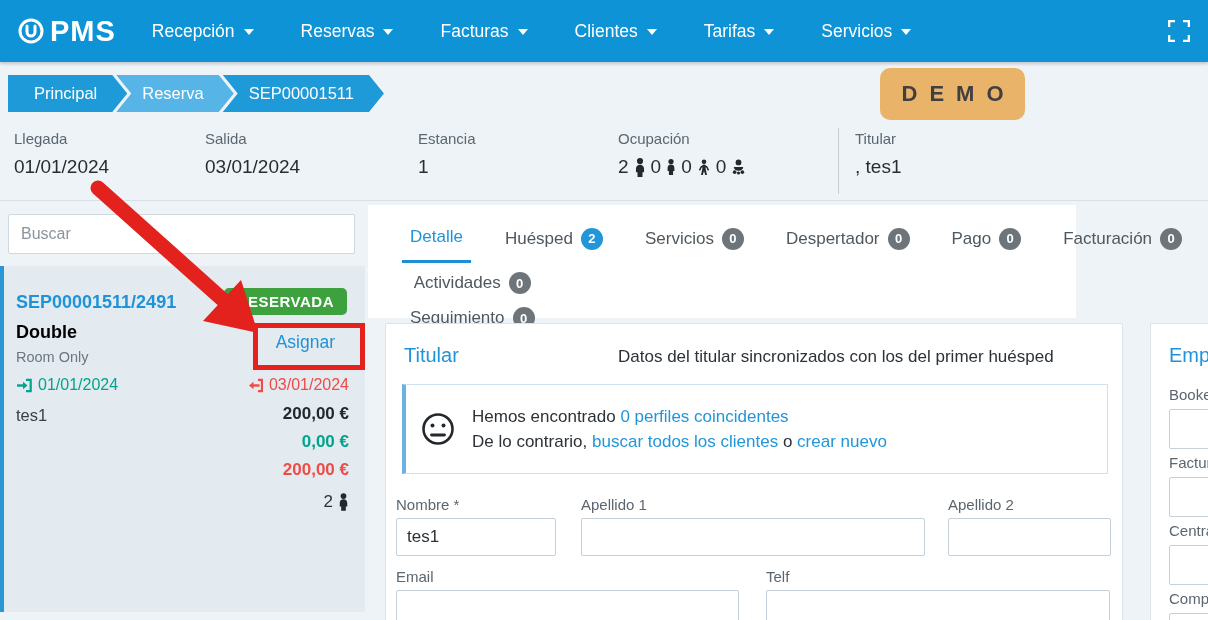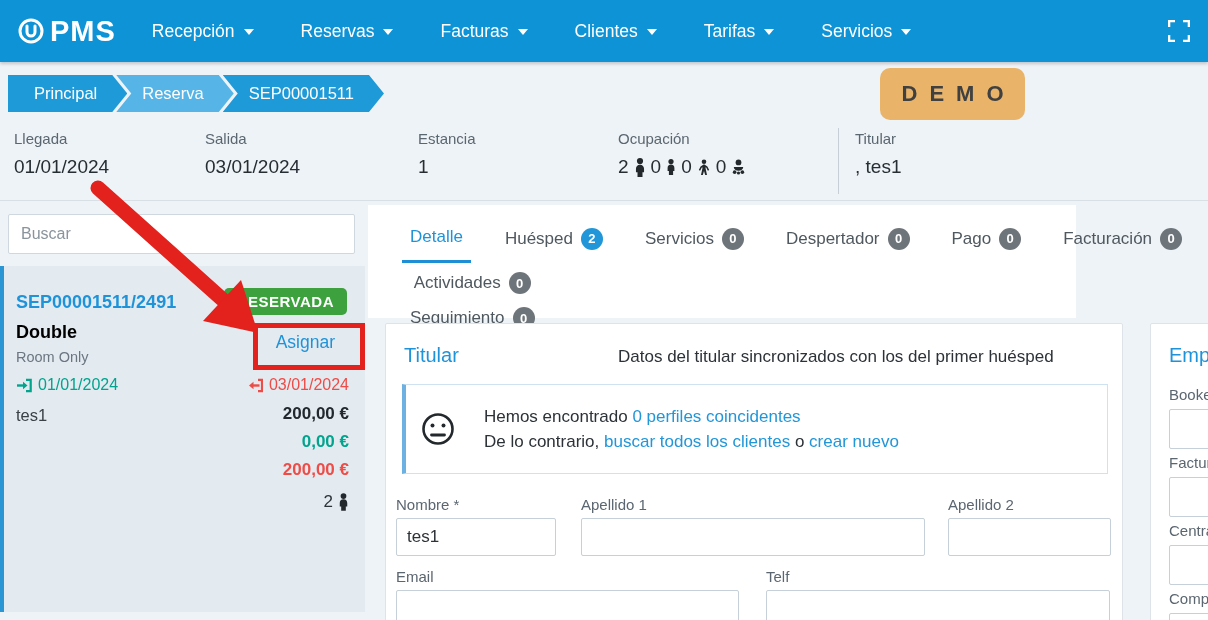--- a/index.html
+++ b/index.html
@@ -91,21 +91,21 @@
   .tab-badge.blue { background:#2196d8; }
   
   .card { position:absolute; background:#fff; border:1px solid #dde3e9; border-radius:2px; }
   .titular-card { left:385px; top:323px; width:738px; height:312px; }
   .card-title { position:absolute; left:18px; top:20px; font-size:20px; color:#1f93d9; }
   .card-subtitle { position:absolute; left:232px; top:23px; font-size:17px; color:#2c3237; white-space:nowrap; }
   .alert {
     position:absolute; left:16px; top:60px; width:706px; height:90px;
     border:1px solid #cfe2f1; border-left:4px solid #6db1e3; display:flex; align-items:center; padding:0 14px;
   }
-  .alert-text { margin-left:28px; font-size:17px; color:#2c3237; }
+  .alert-text { margin-left:16px; font-size:17px; color:#2c3237; }
   .alert-line { margin:5px 0; }
   .link { color:#2196d8; cursor:pointer; }
   .fld-label { position:absolute; font-size:15px; color:#5b6670; white-space:nowrap; }
   .fld-input {
     position:absolute; height:38px; border:1px solid #c6d0d8; border-radius:2px; background:#fff;
     font-size:17px; color:#2c3237; padding:0 10px; outline:none;
     font-family:"Liberation Sans","DejaVu Sans",sans-serif;
   }
   .empresa-card { left:1150px; top:323px; width:280px; height:312px; padding-left:18px; }
   .emp-title { position:absolute; left:18px; top:20px; font-size:20px; color:#1f93d9; }

